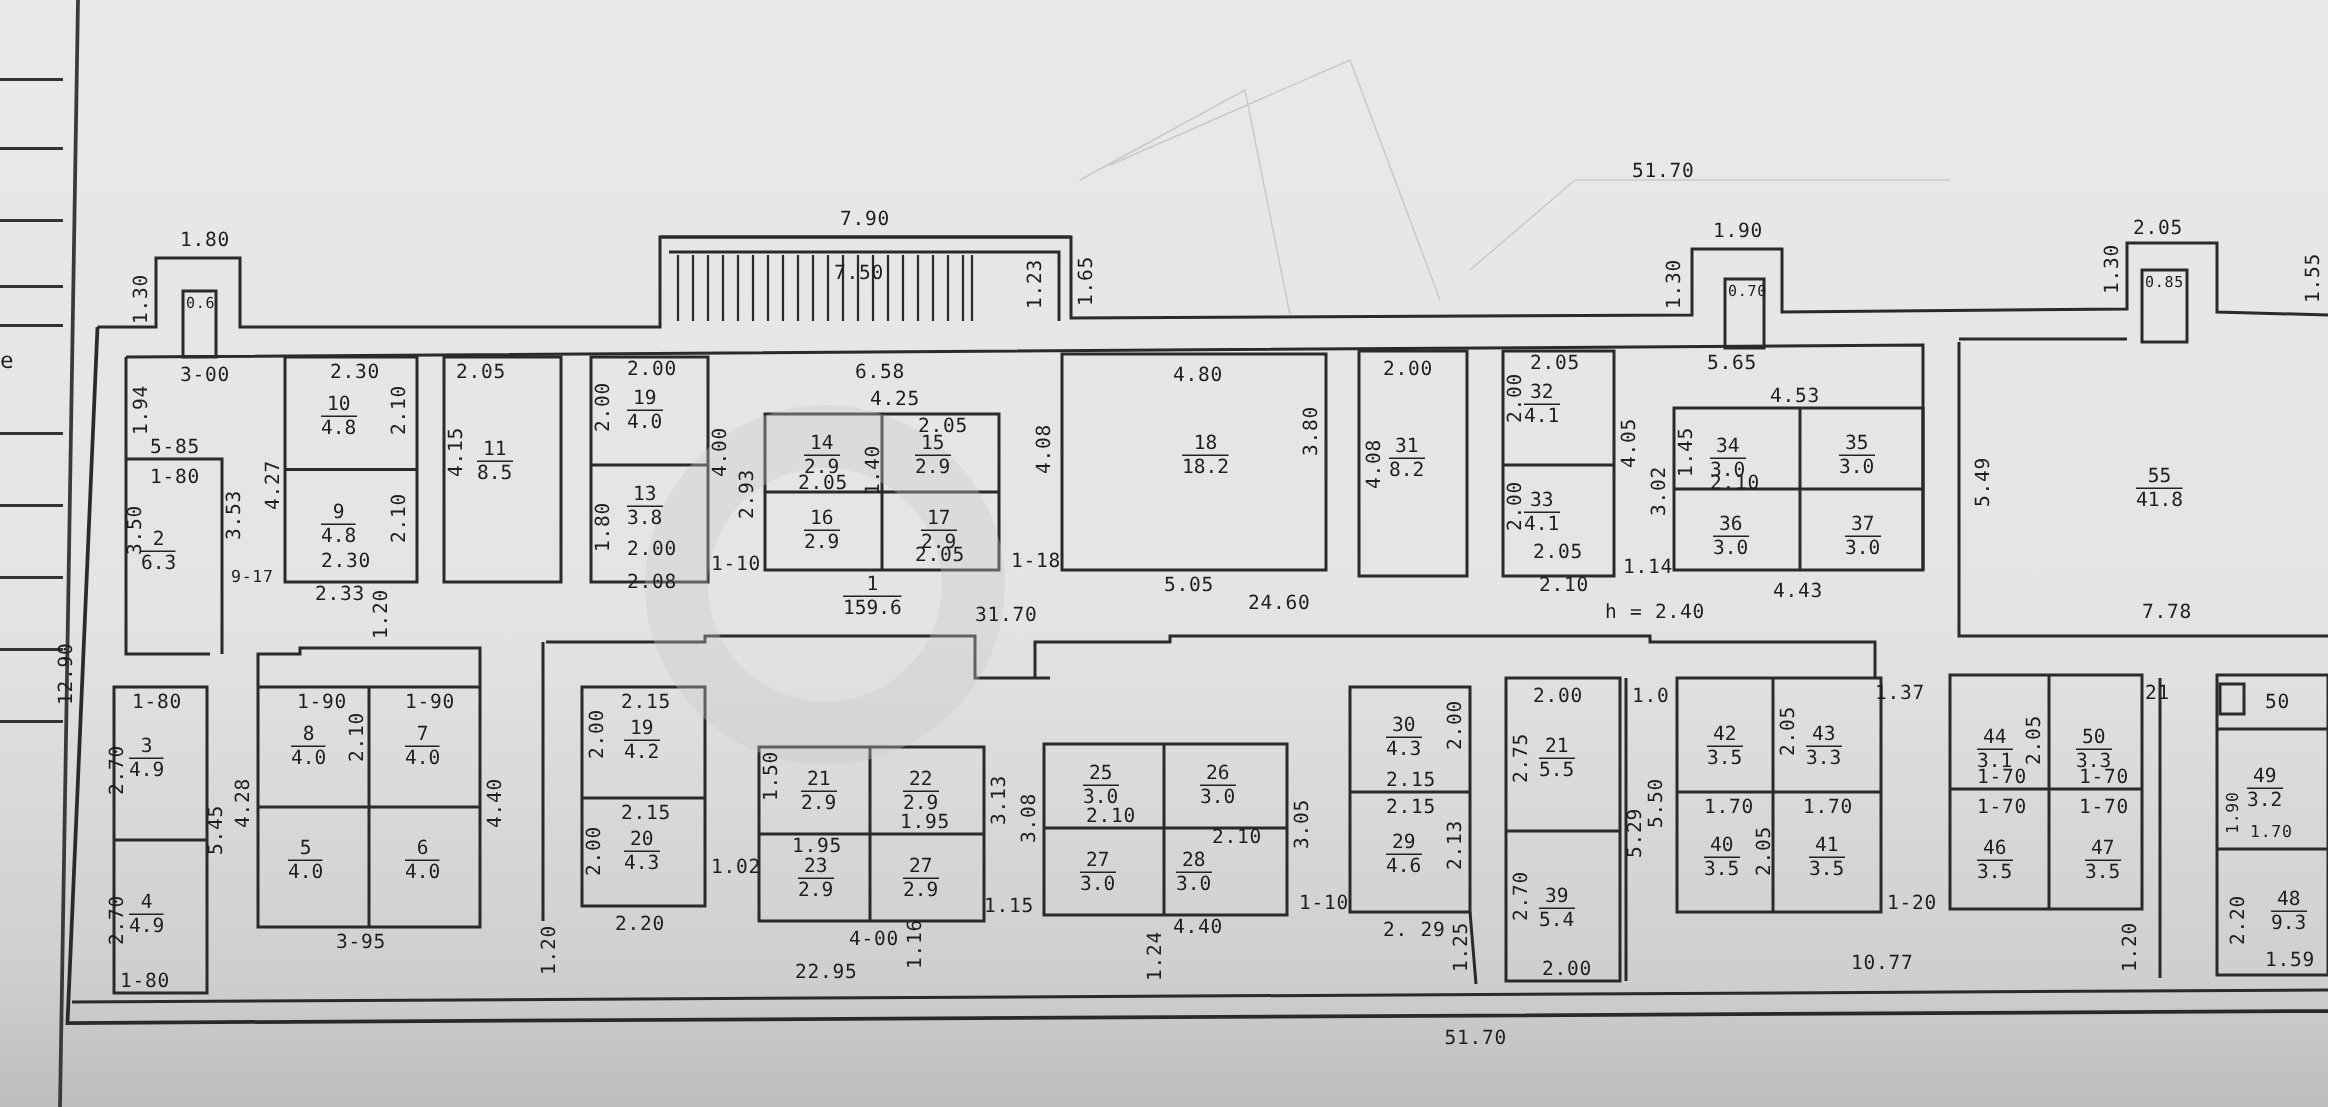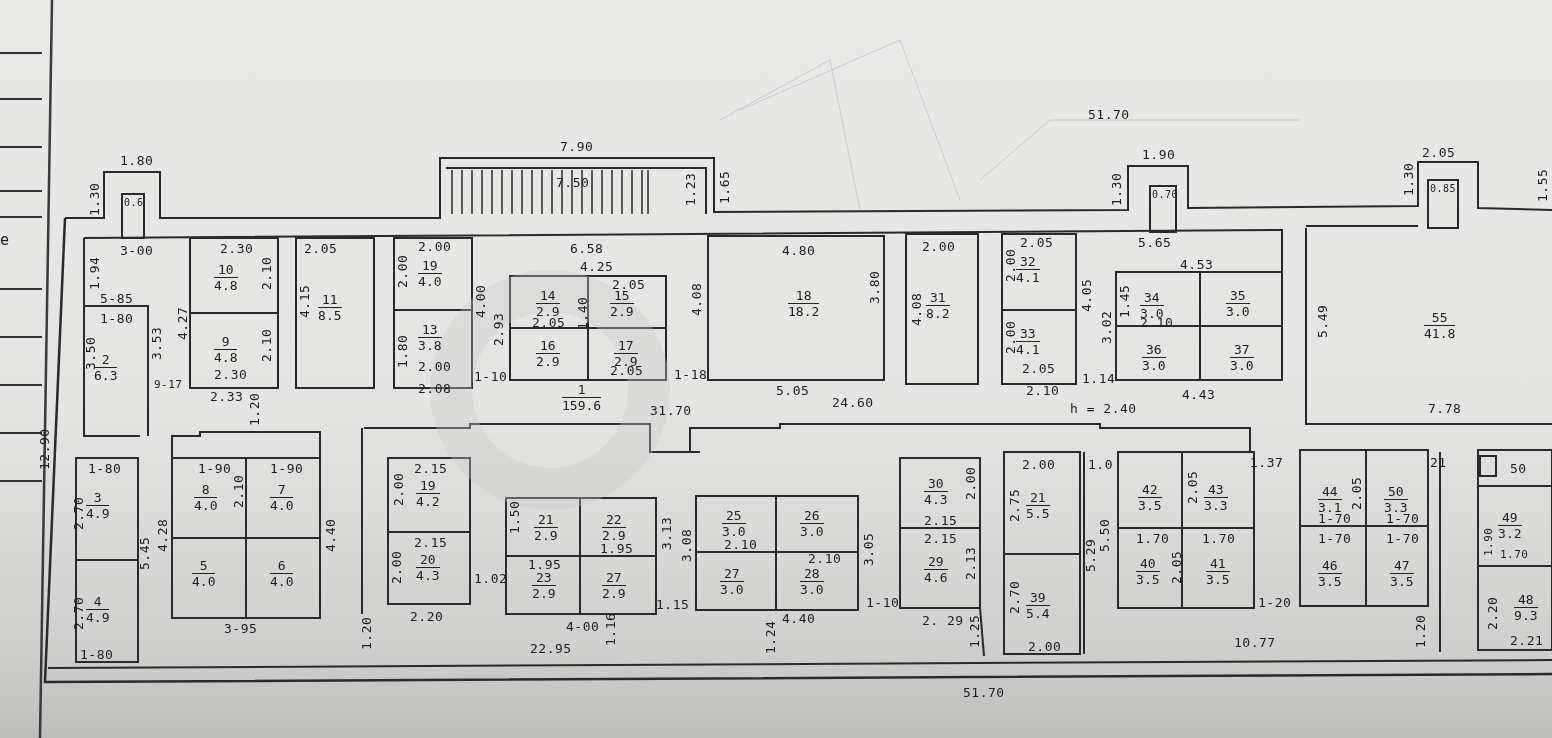--- a/index.html
+++ b/index.html
@@ -268,21 +268,21 @@
     <span class="area">3.0</span>
   </div>
 <div class="room" style="left:800px;top:508px">
     <span class="num">26</span>
     <span class="area">3.0</span>
   </div>
 <div class="room" style="left:720px;top:566px">
     <span class="num">27</span>
     <span class="area">3.0</span>
   </div>
-<div class="room" style="left:800px;top:566px">
+<div class="room" style="left:784px;top:566px">
     <span class="num">28</span>
     <span class="area">3.0</span>
   </div>
 <div class="room" style="left:924px;top:554px">
     <span class="num">29</span>
     <span class="area">4.6</span>
   </div>
 <div class="room" style="left:924px;top:476px">
     <span class="num">30</span>
     <span class="area">4.3</span>
@@ -476,13 +476,13 @@
 <div class="lbl" style="left:1318px;top:512px">1-70</div>
 <div class="lbl" style="left:1386px;top:512px">1-70</div>
 <div class="lbl" style="left:1318px;top:532px">1-70</div>
 <div class="lbl" style="left:1386px;top:532px">1-70</div>
 <div class="lbl v" style="left:1350px;top:510px">2.05</div>
 <div class="lbl v" style="left:1414px;top:648px">1.20</div>
 <div class="lbl" style="left:1430px;top:456px">21</div>
 <div class="lbl" style="left:1500px;top:548px;font-size:11px">1.70</div>
 <div class="lbl v" style="left:1482px;top:556px;font-size:11px">1.90</div>
 <div class="lbl v" style="left:1486px;top:630px">2.20</div>
-<div class="lbl" style="left:1510px;top:634px">2.21</div>
+<div class="lbl" style="left:1510px;top:634px">1.59</div>
 
 </body></html>

